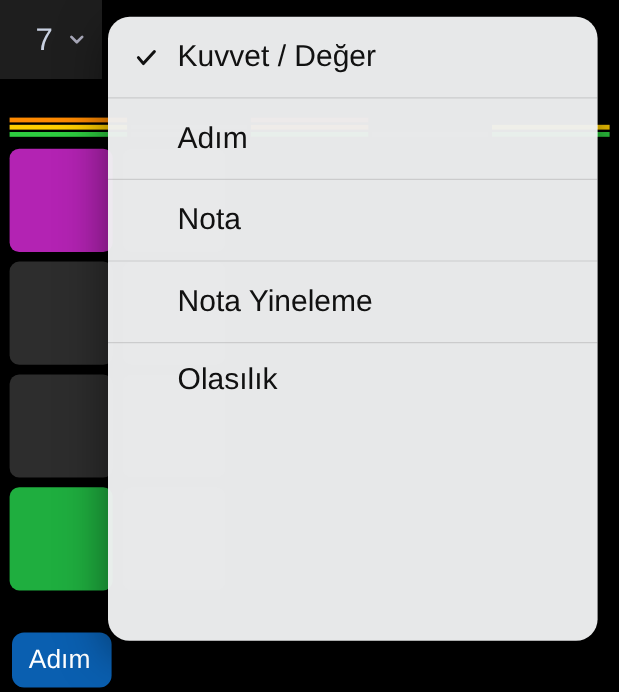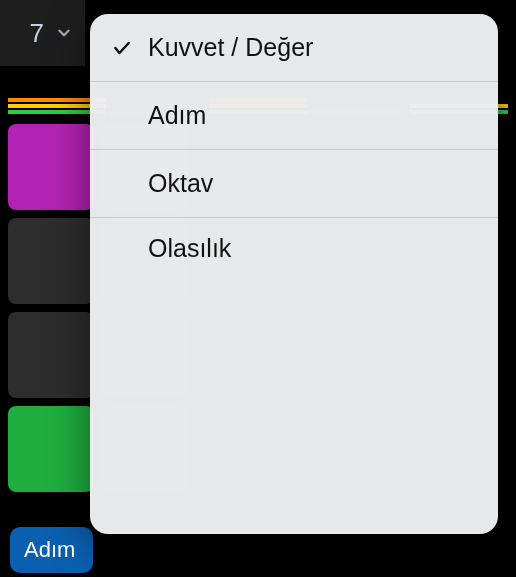--- a/index.html
+++ b/index.html
@@ -181,20 +181,24 @@
           </svg>
       </span>
       <span class="label">Kuvvet / Değer</span>
     </li>
     <li>
       <span class="spacer"></span>
       <span class="label">Adım</span>
     </li>
     <li>
       <span class="spacer"></span>
-      <span class="label">Oktav</span>
+      <span class="label">Nota</span>
+    </li>
+    <li>
+      <span class="spacer"></span>
+      <span class="label">Nota Yineleme</span>
     </li>
     <li class="last-cut">
       <span class="spacer"></span>
       <span class="label">Olasılık</span>
     </li>
   </ul>
 </div>
 
 </body></html>

